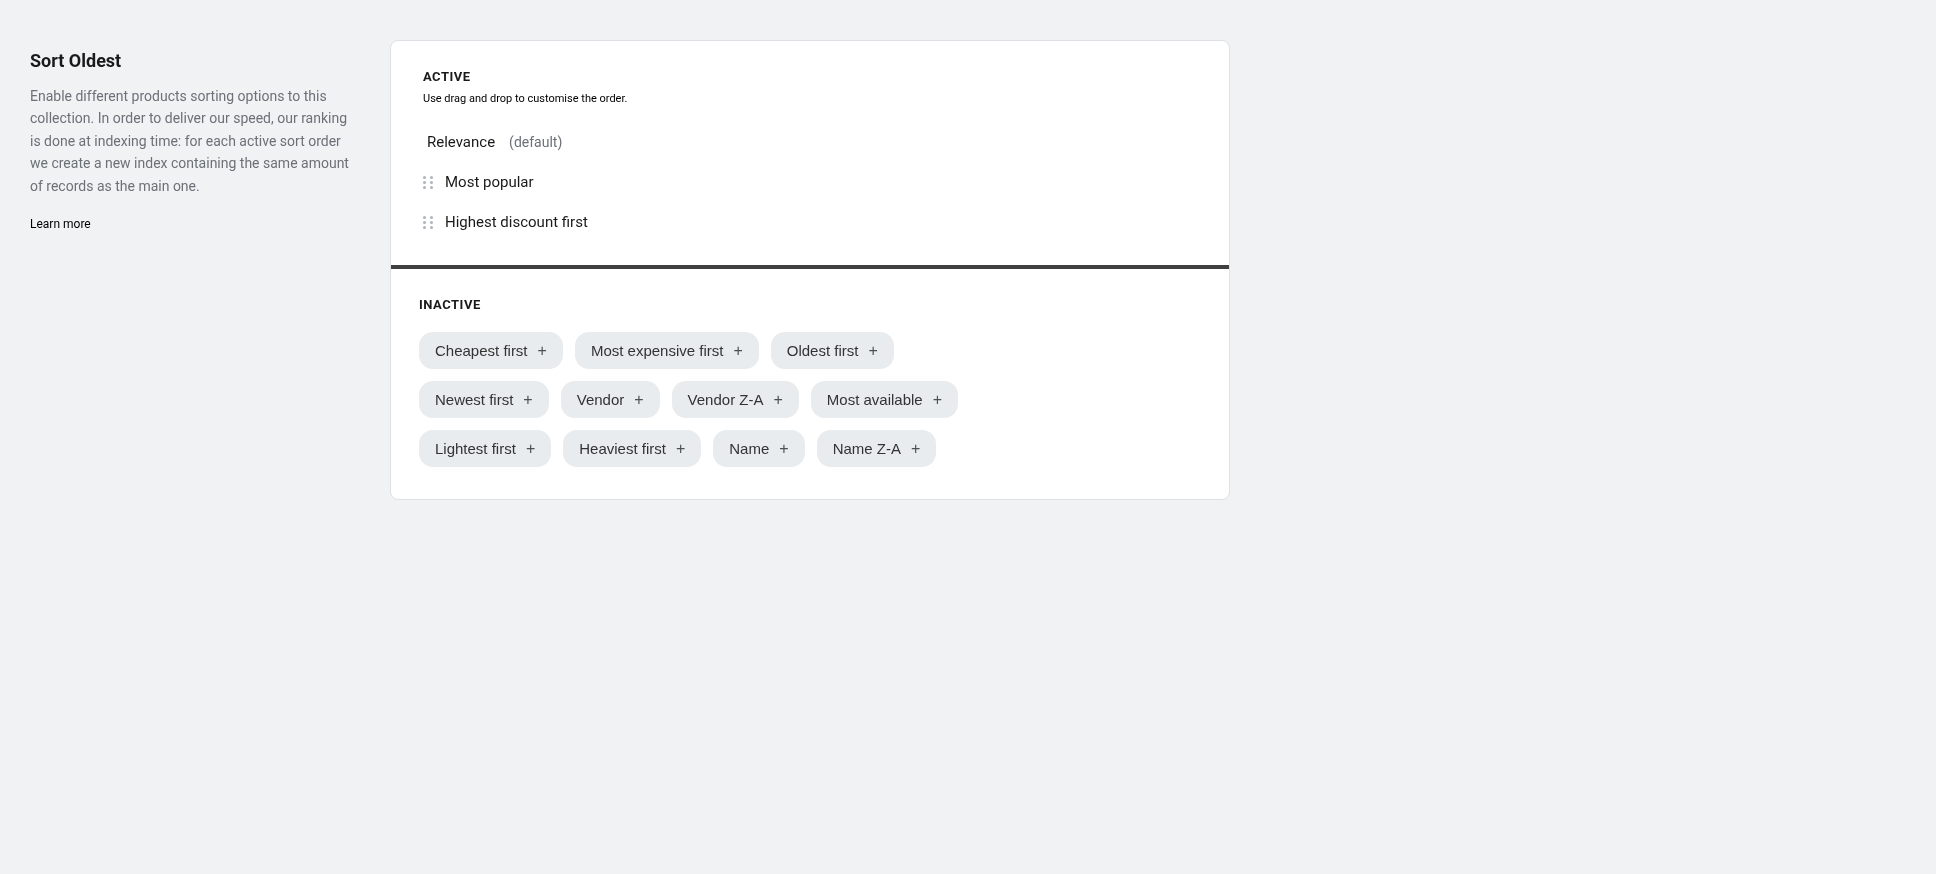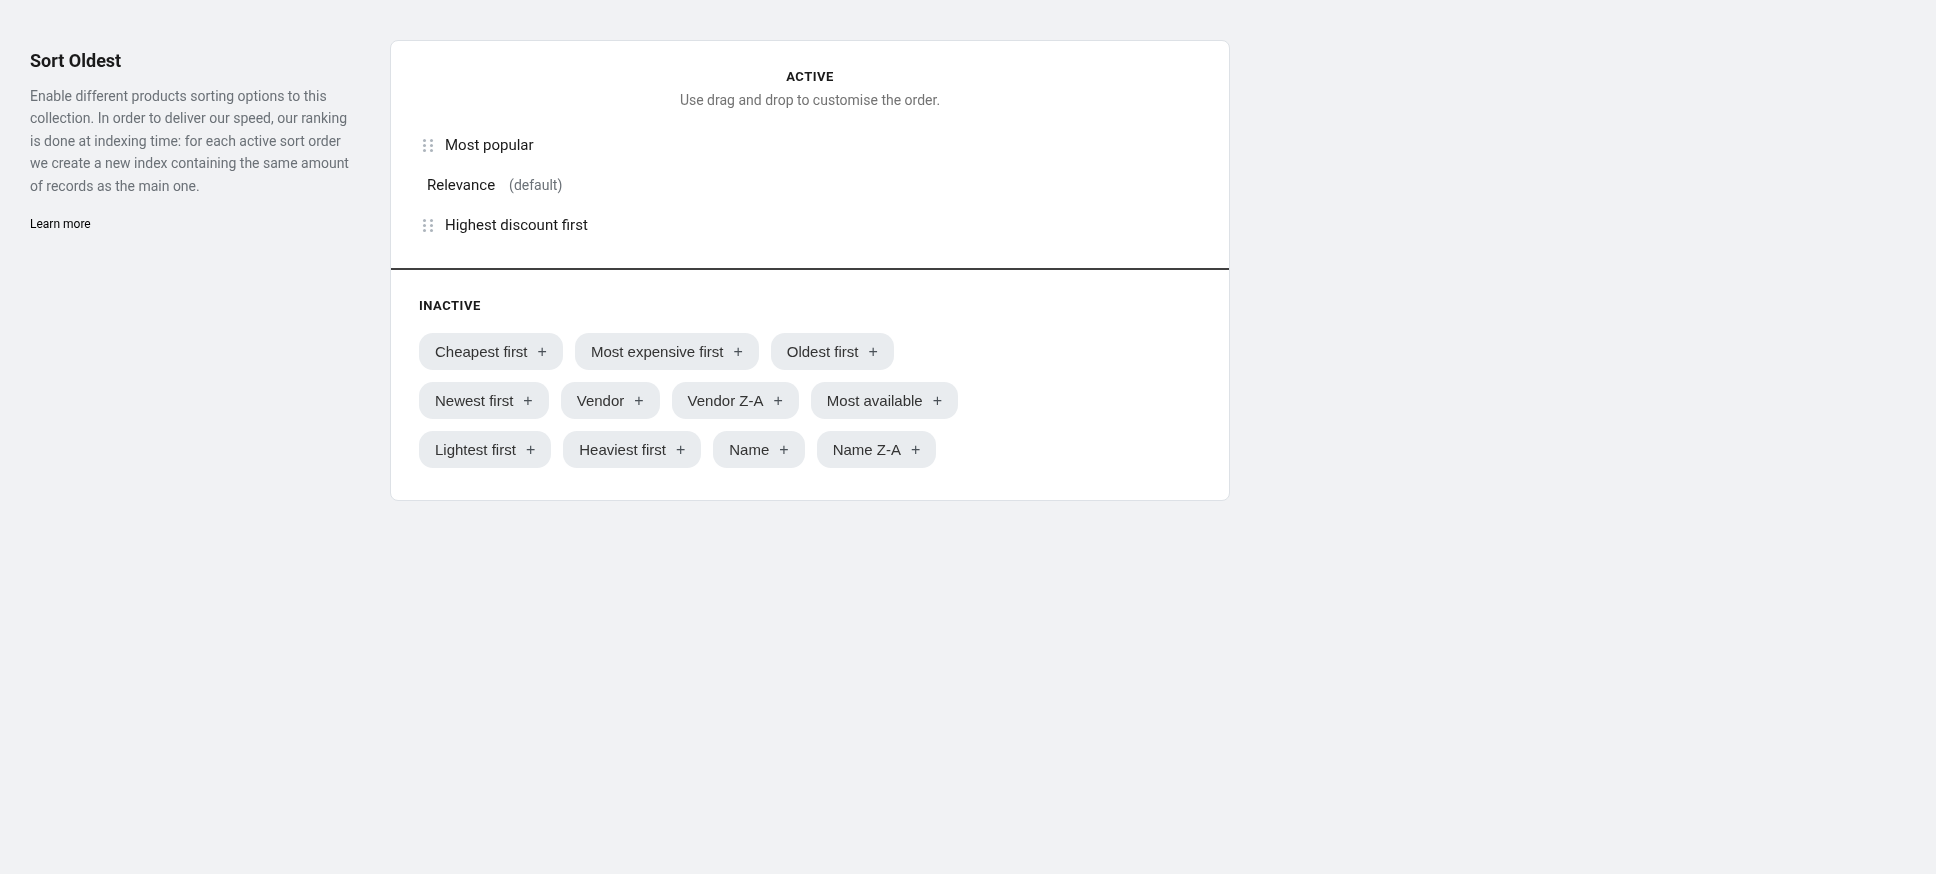--- a/index.html
+++ b/index.html
@@ -48,33 +48,32 @@
       gap: 0;
       background: #fff;
       border: 1px solid #dde1e6;
       border-radius: 8px;
       overflow: hidden;
     }
     .section {
       padding: 28px 32px;
     }
     .section-active {
-      border-bottom: 2px solid #404040;
-      text-align: center;
+      border-bottom: 4px solid #404040;
     }
     .section-label {
       font-size: 13px;
       font-weight: 700;
       color: #1a1a1a;
       letter-spacing: 0.5px;
       margin-bottom: 8px;
     }
     .section-subtitle {
-      font-size: 14px;
-      color: #737373;
+      font-size: 11px;
+      color: #000000;
       margin-bottom: 22px;
     }
     .active-items {
       display: flex;
       flex-direction: column;
       gap: 10px;
     }
     .active-item {
       display: flex;
       align-items: center;
@@ -157,39 +156,39 @@
   </aside>
 
   <div class="main-content">
 
     <div class="section section-active">
       <div class="section-label">ACTIVE</div>
       <div class="section-subtitle">Use drag and drop to customise the order.</div>
 
       <div class="active-items">
 
+        <div class="active-item active-item-relevance">
+          <span style="font-size:15px; color:#1a1a1a;">Relevance</span>
+          <span class="relevance-default">(default)</span>
+        </div>
+
         <div class="active-item" style="cursor:grab;">
           <span class="drag-icon">
             <span class="drag-dots">
               <span></span>
                 <span></span>
               <span></span>
                 <span></span>
               <span></span>
                 <span></span>
             </span>
           </span>
           <span>Most popular</span>
         </div>
 
-        <div class="active-item active-item-relevance">
-          <span style="font-size:15px; color:#1a1a1a;">Relevance</span>
-          <span class="relevance-default">(default)</span>
-        </div>
-
         <div class="active-item" style="cursor:grab;">
           <span class="drag-icon">
             <span class="drag-dots">
               <span></span>
                 <span></span>
               <span></span>
                 <span></span>
               <span></span>
                 <span></span>
             </span>

